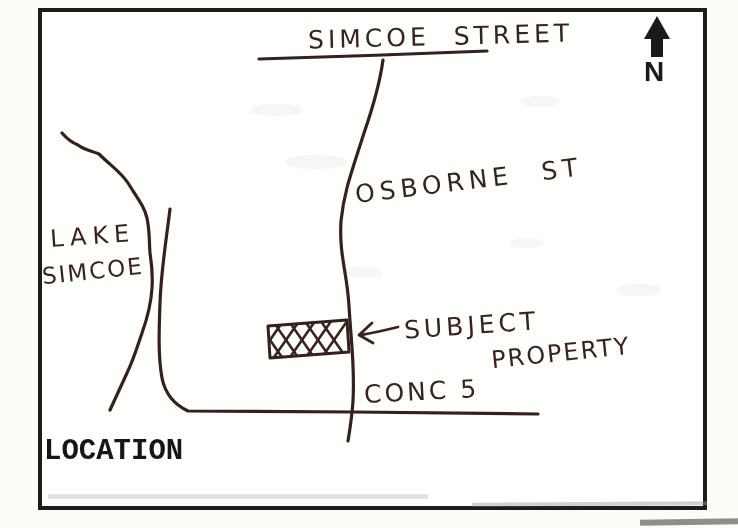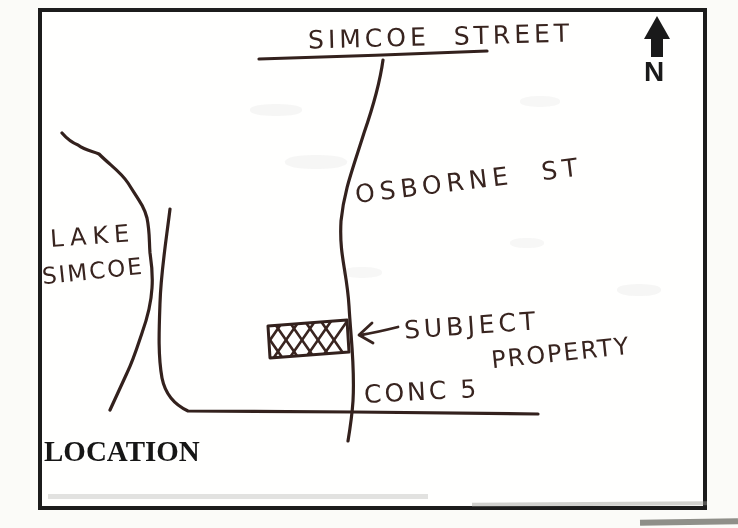--- a/index.html
+++ b/index.html
@@ -24,21 +24,21 @@
   .lbl-lake2{left:0px;top:246px;font-size:23px;letter-spacing:2px;transform:rotate(-6deg);}
   .lbl-subject{left:362px;top:299px;font-size:25px;letter-spacing:4px;transform:rotate(-4deg);}
   .lbl-property{left:449px;top:327px;font-size:24px;letter-spacing:2px;transform:rotate(-6deg);}
   .lbl-conc5{left:322px;top:365px;font-size:25px;letter-spacing:3px;transform:rotate(-3deg);}
   .lbl-north{
     left:602px;top:44px;font-size:28px;font-weight:bold;color:#1a1a1a;
     font-family:"Liberation Sans",sans-serif;letter-spacing:0;
   }
   .caption{
     position:absolute;left:2px;top:426px;color:#161616;
-    font-family:Liberation Serif, serif;font-weight:bold;
+    font-family:Liberation Mono, monospace;font-weight:bold;
     font-size:29px;line-height:27px;letter-spacing:0px;white-space:nowrap;
   }
   .smudge{position:absolute;background:#6b6b66;border-radius:45%;pointer-events:none;}
   .artifact-bottom{
     position:absolute;left:640px;top:519px;width:98px;height:6px;
     background:#8f8f89;transform:rotate(-1deg);
   }
   .artifact-inner{
     position:absolute;left:430px;top:490px;width:235px;height:4px;
     background:#9a9a94;opacity:.45;transform:rotate(-.4deg);

